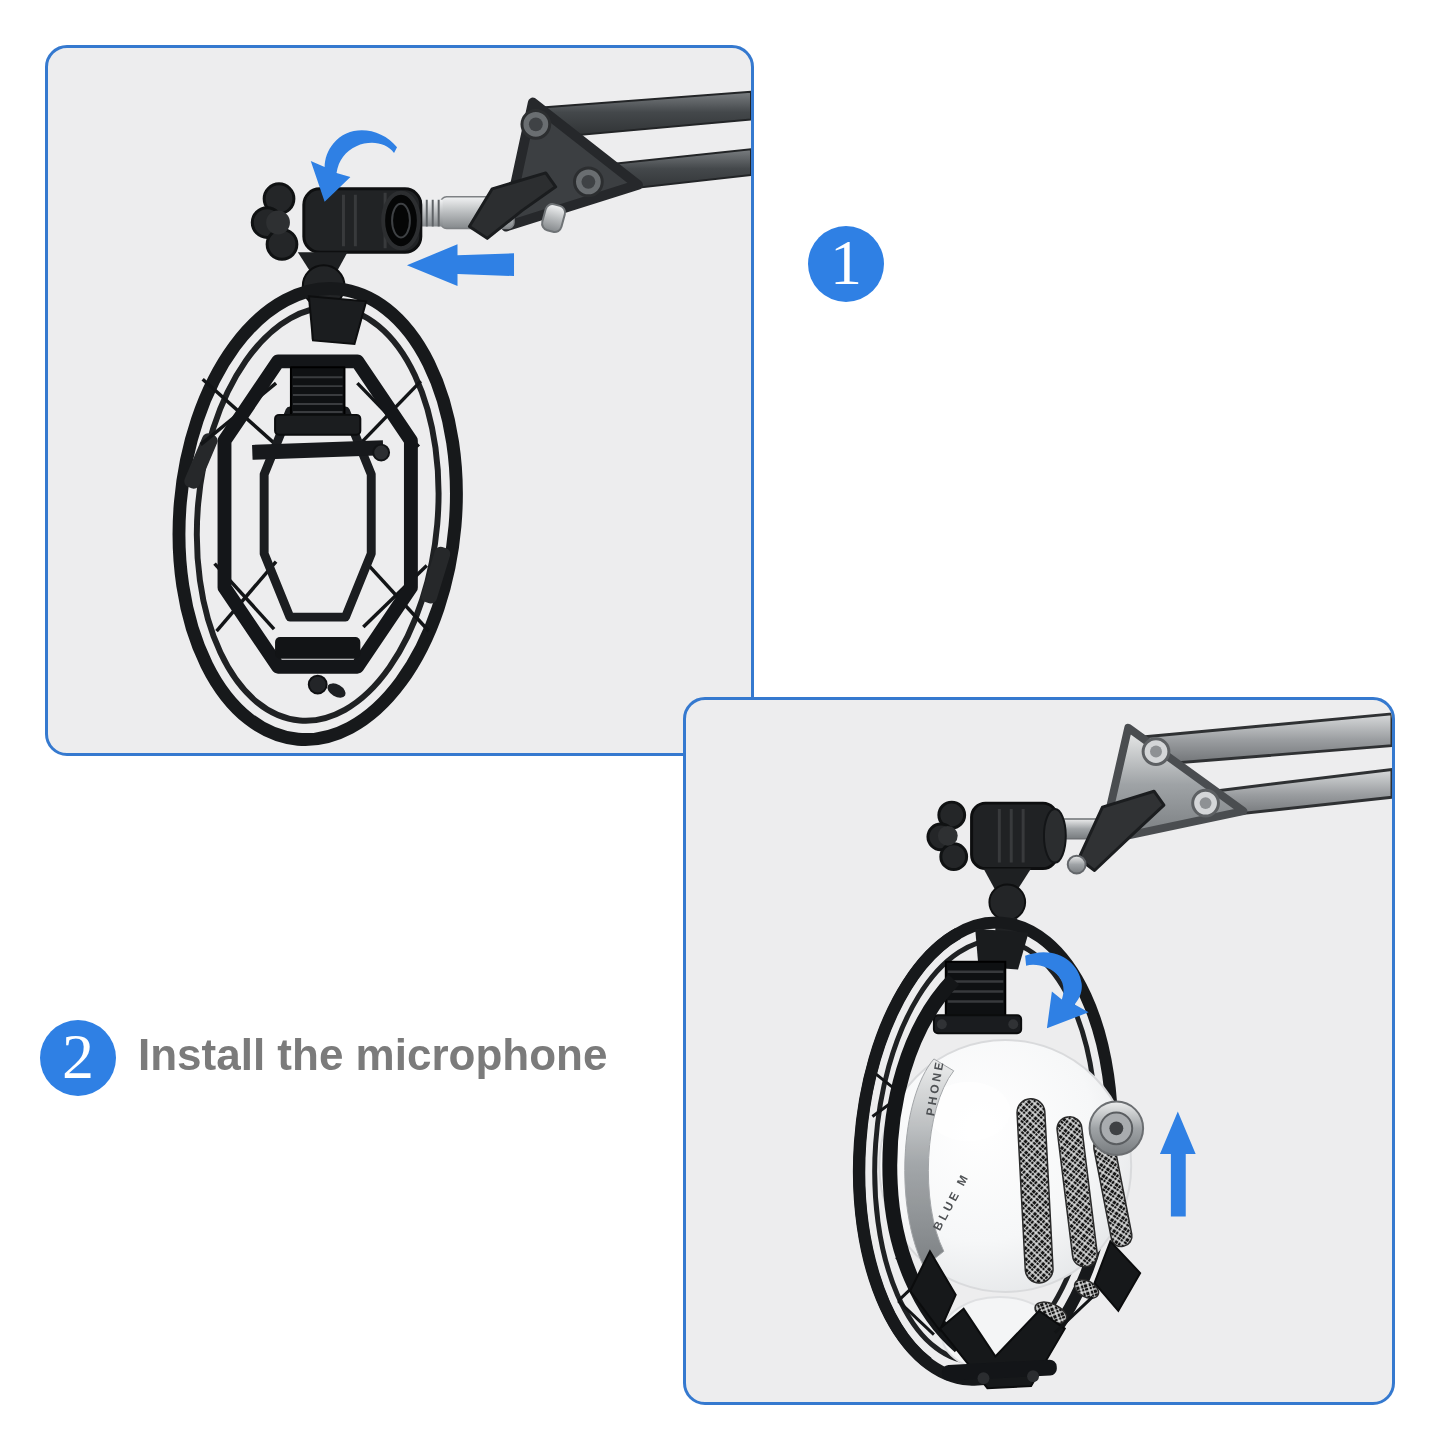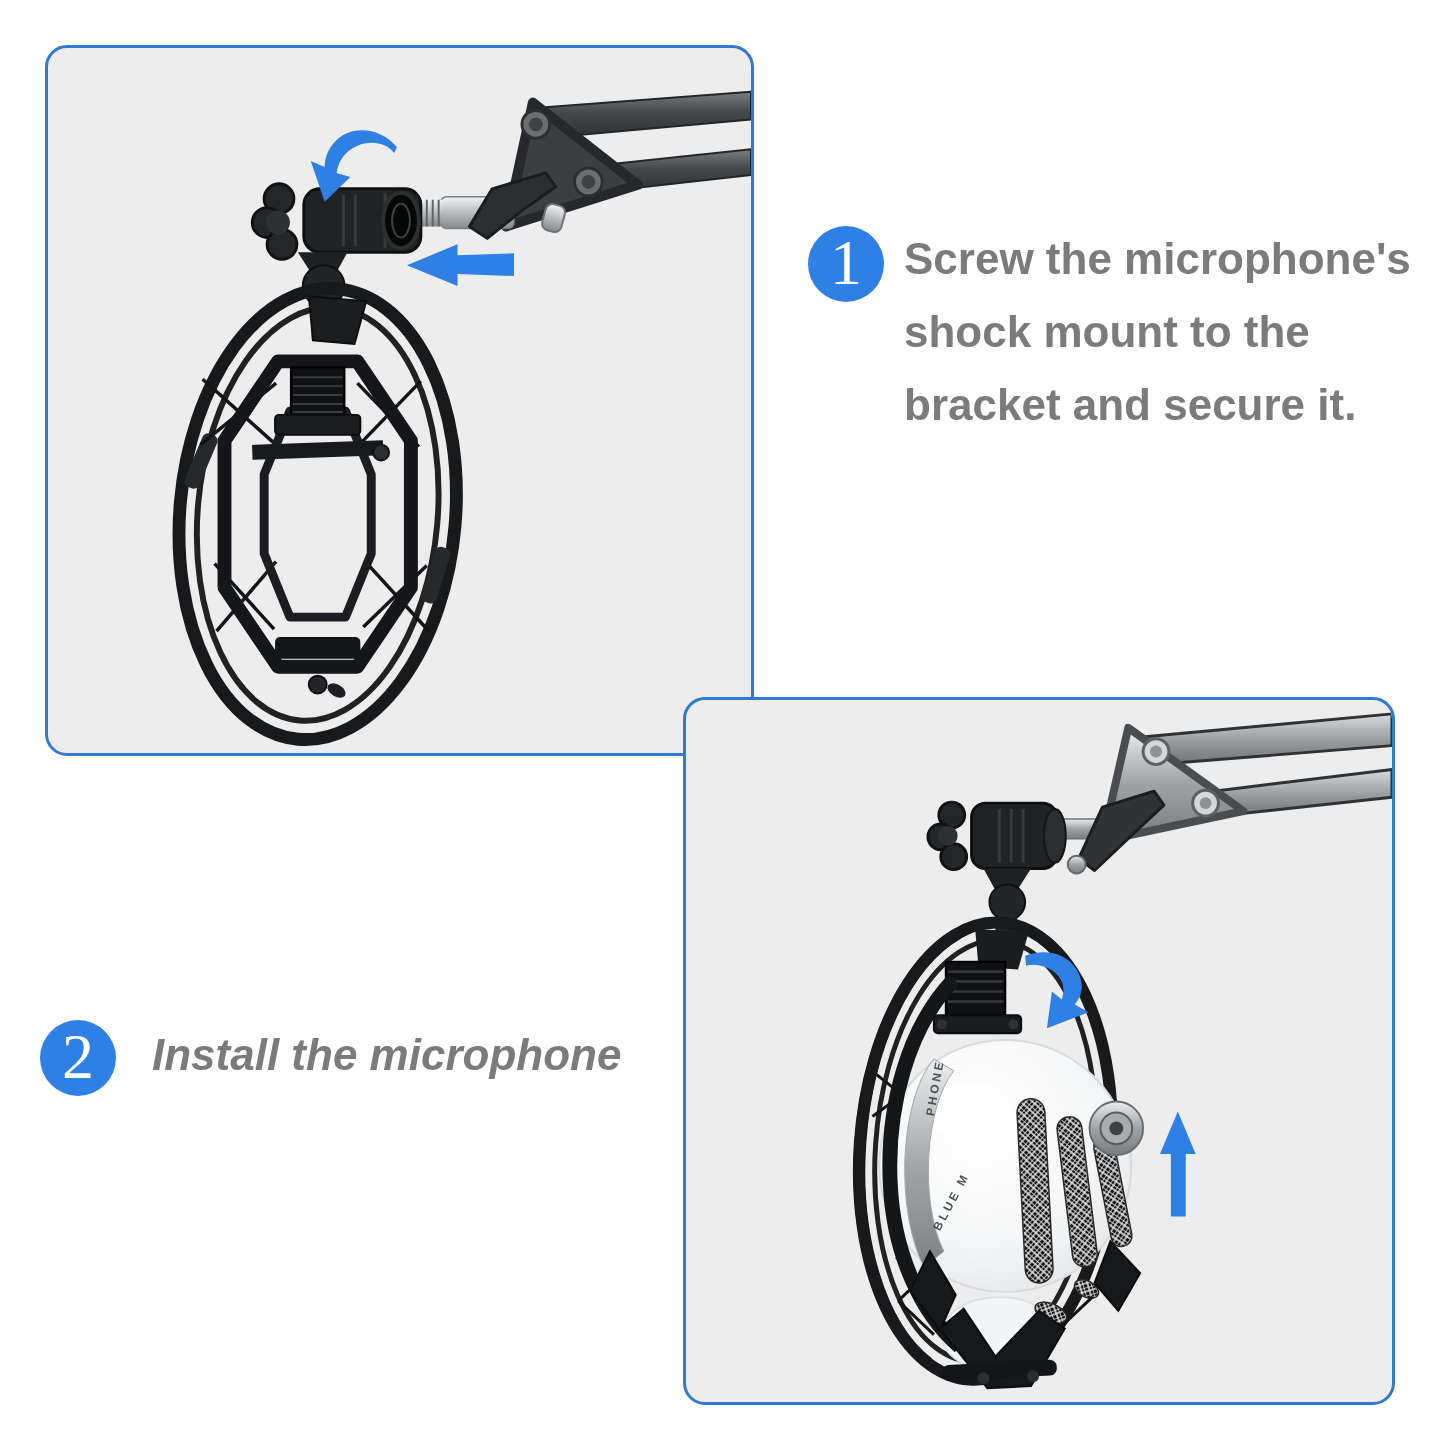--- a/index.html
+++ b/index.html
@@ -12,21 +12,21 @@
   .panel-2{left:683px;top:697px;width:712px;height:708px;z-index:2;}
   .step{position:absolute;display:flex;align-items:flex-start;z-index:3;}
   .badge{flex:0 0 auto;width:76px;height:76px;border-radius:50%;background:#2f80e4;
          color:#ffffff;font-family:"Liberation Serif",serif;font-size:64px;
          line-height:74px;text-align:center;}
   .step-text{font-weight:bold;font-size:44px;line-height:73px;color:#7b7b7b;
              letter-spacing:0px;white-space:nowrap;}
   .step-1{left:808px;top:226px;}
   .step-1 .step-text{margin-left:20px;margin-top:-4px;}
   .step-2{left:40px;top:1020px;}
-  .step-2 .step-text{margin-left:36px;margin-top:-2px;font-style:italic;}
+  .step-2 .step-text{margin-left:22px;margin-top:-2px;}
 </style>
 </head>
 <body>
 
 <div class="canvas">
 
   <div class="panel panel-1">
     <svg viewBox="0 0 709 711" xmlns="http://www.w3.org/2000/svg">
       <defs>
         <linearGradient id="p1-silver" x1="0" y1="0" x2="0" y2="1">
@@ -226,25 +226,20 @@
       </g>
 
       <path d="M342 258 C370 247 396 262 399 286 C400 294 397 301 392 307 L406 315 L364 331 L369 294 L379 302
                C384 288 378 276 364 270 C357 267 349 266 343 268 Z" fill="#2f80e4"></path>
       <polygon points="496,415 478,458 489,458 489,521 504,521 504,458 514,458" fill="#2f80e4"></polygon>
     </svg>
   </div>
 
   <div class="step step-1">
     <div class="badge">1</div>
-    <div class="step-text">
-      <div>Screw the microphone's</div>
-      <div>shock mount to the</div>
-      <div>bracket and secure it.</div>
-    </div>
   </div>
 
   <div class="step step-2">
     <div class="badge">2</div>
     <div class="step-text">
       <div>Install the microphone</div>
     </div>
   </div>
 
 </div>

